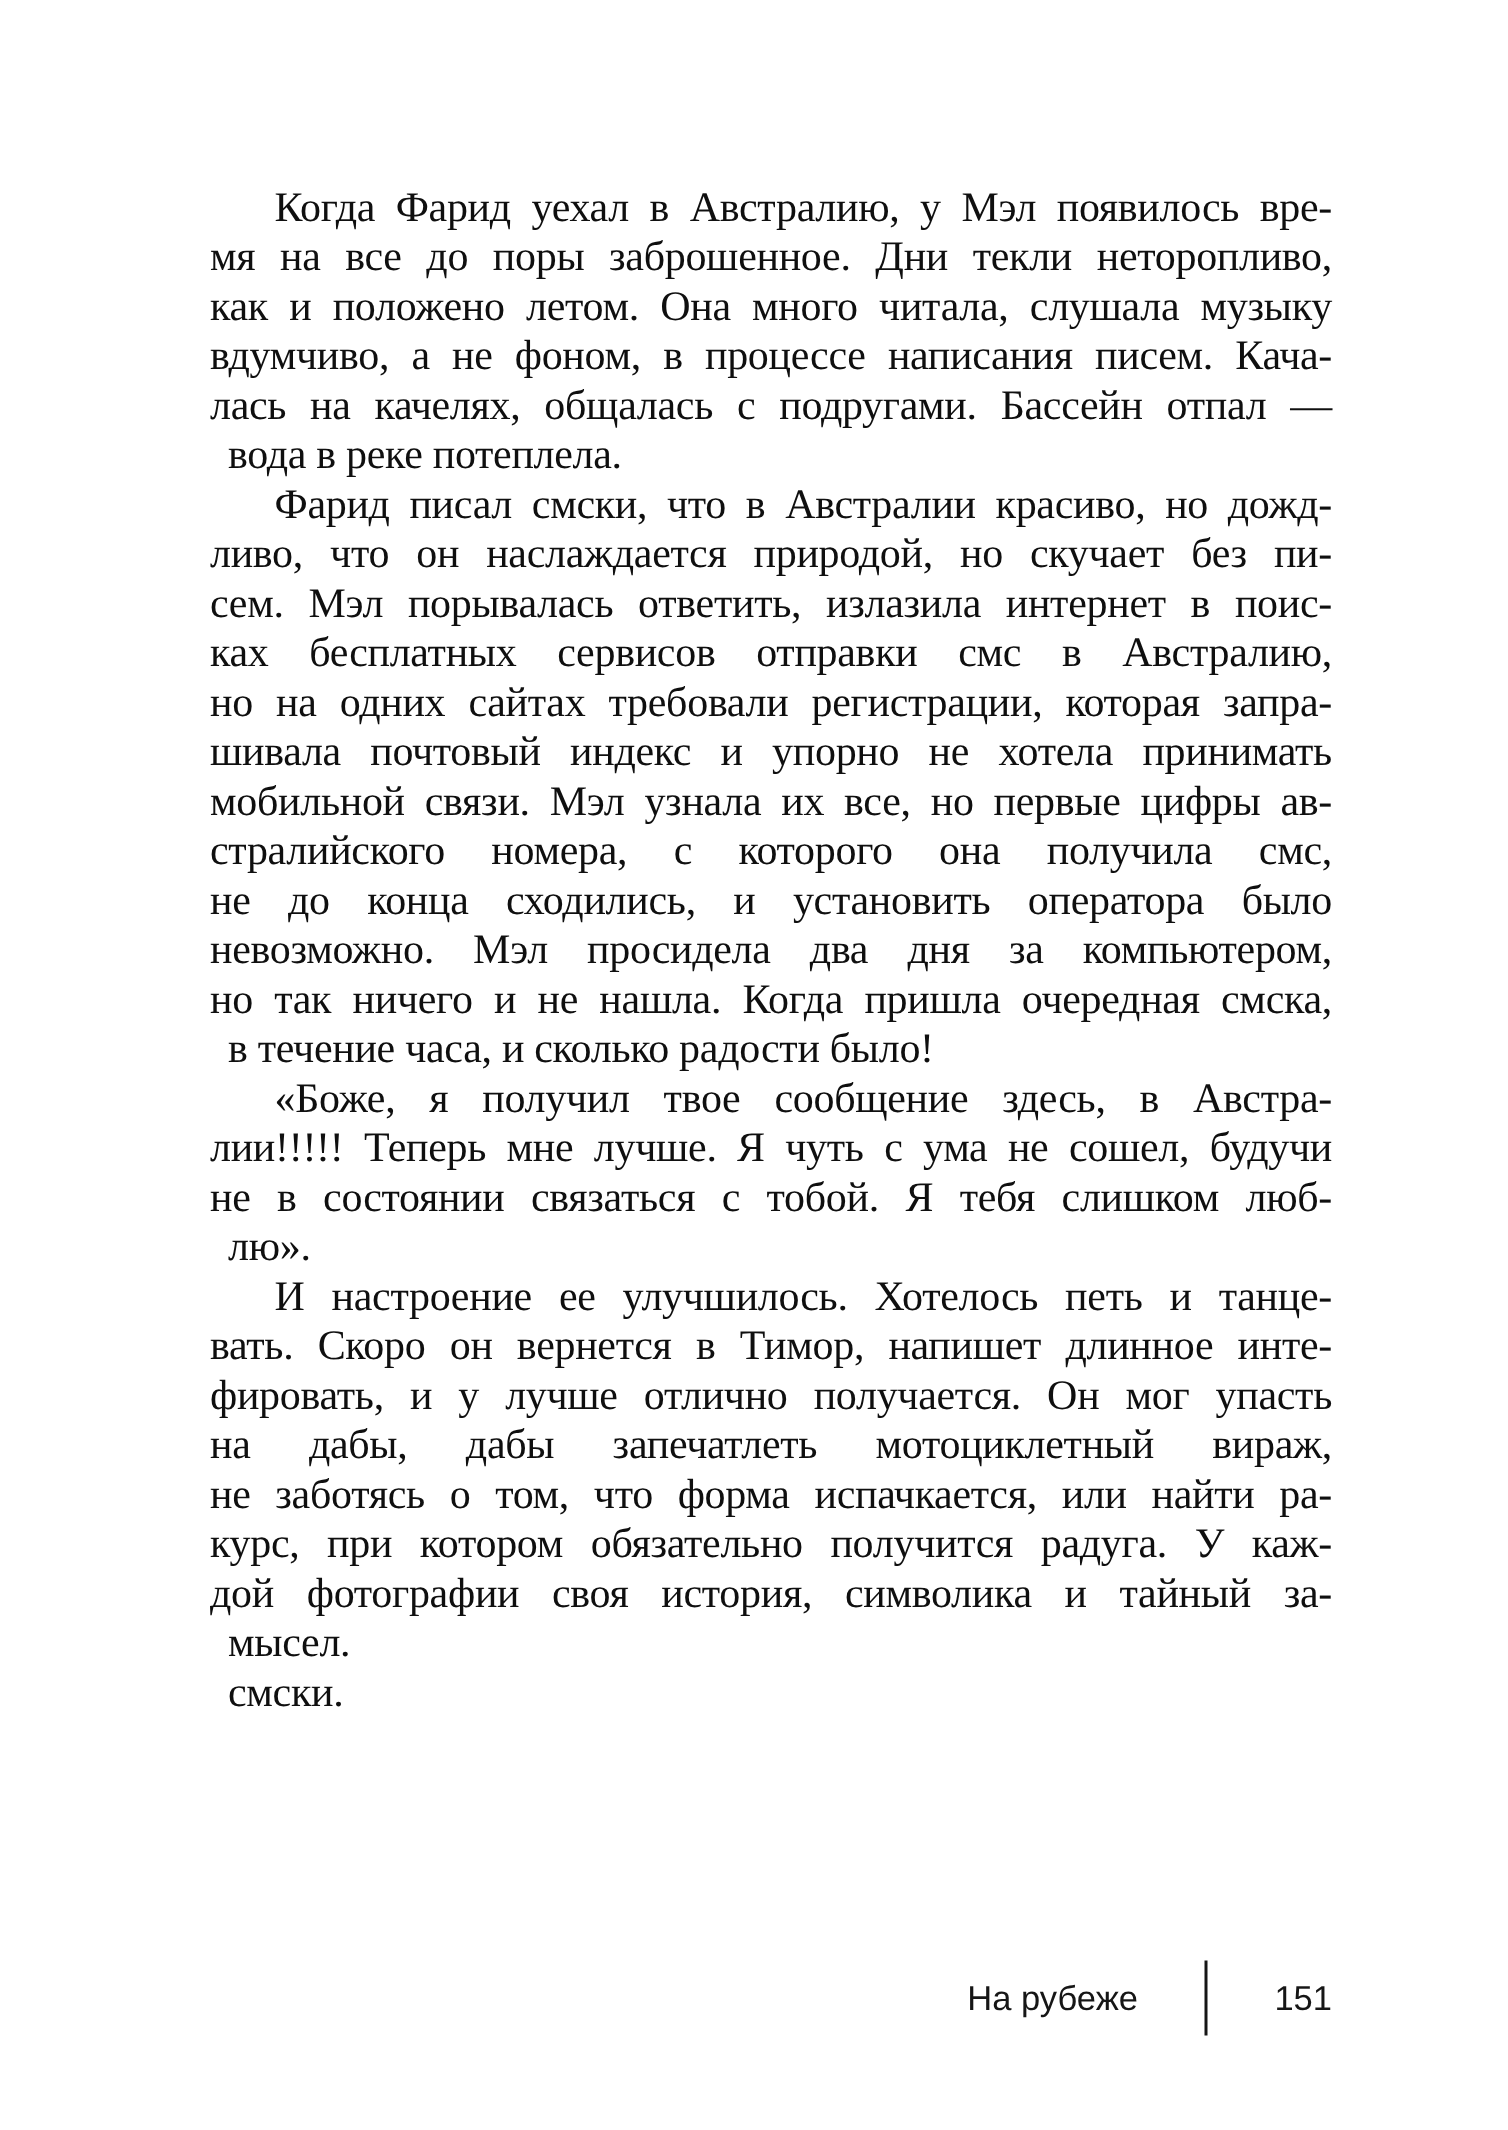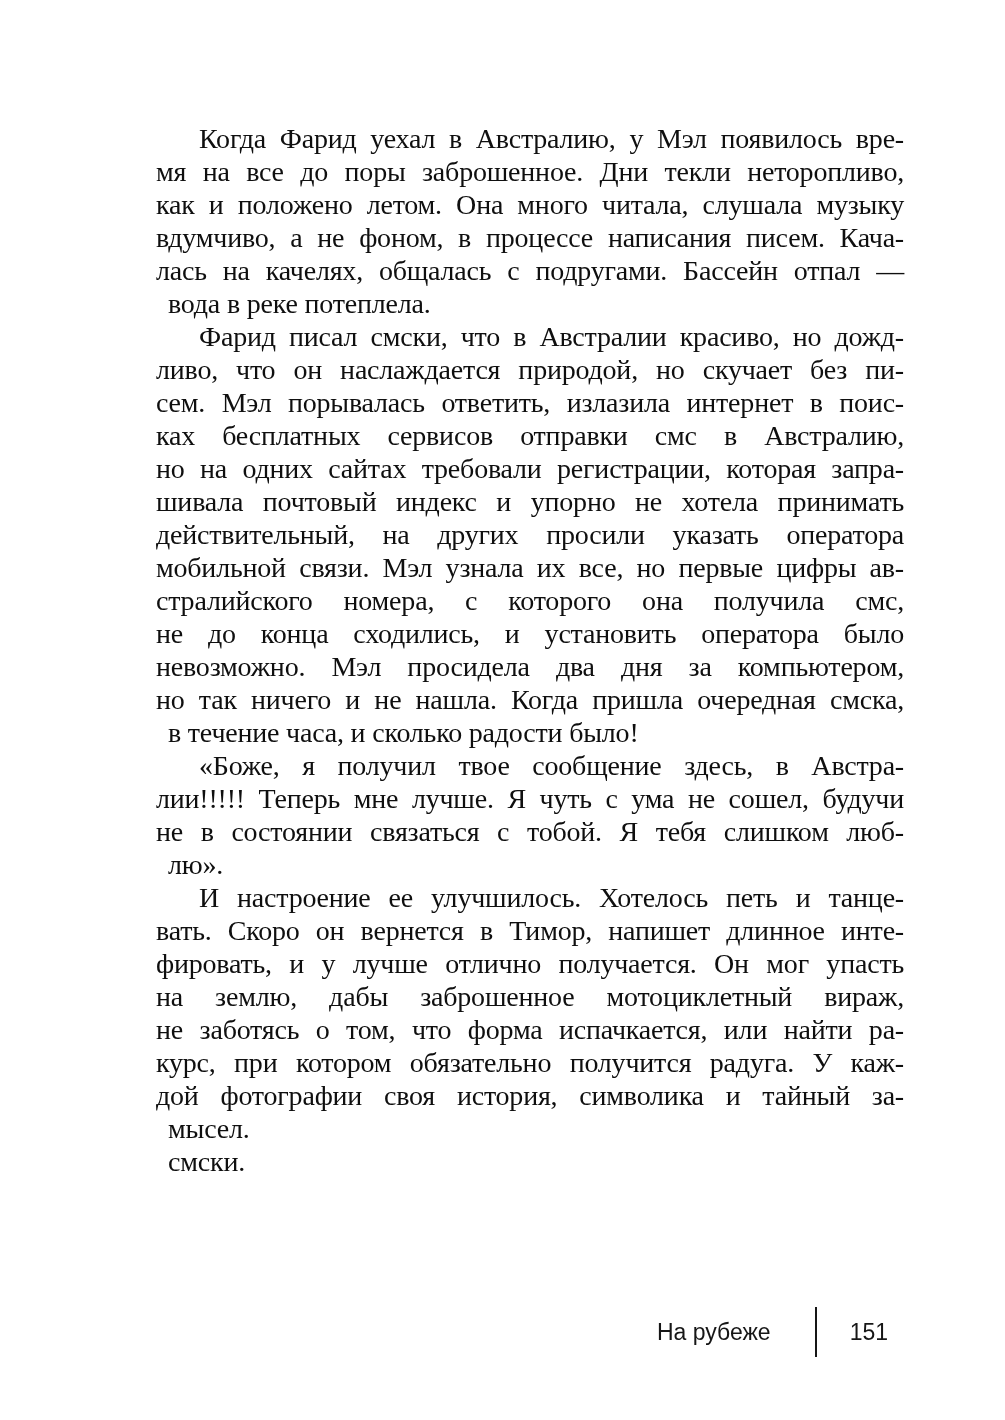--- a/index.html
+++ b/index.html
@@ -11,21 +11,21 @@
     position: relative;
     width: 1005px;
     height: 1420px;
     background: #ffffff;
     overflow: hidden;
     font-family: "Liberation Serif", serif;
     color: #0f0f0f;
   }
   .text-block {
     position: absolute;
-    left: 156px;
+    left: 140px;
     top: 122px;
     width: 748px;
     font-size: 28px;
     line-height: 33px;
     letter-spacing: -0.2px;
   }
   .paragraph { margin: 0; }
   .line {
     text-align: justify;
     text-align-last: justify;
@@ -46,20 +46,21 @@
   }
   .footer-divider {
     width: 2px;
     height: 50px;
     background: #161616;
     margin-left: 44px;
     margin-right: 33px;
   }
   .running-title, .page-number {
     white-space: nowrap;
+    margin-left: 12px;
   }
 </style>
 </head>
 <body>
 
 <div class="page">
 
   <main class="text-block" id="text-block">
       <div class="paragraph">
         <div class="line first">Когда Фарид уехал в Австралию, у Мэл появилось вре-</div>
@@ -69,39 +70,38 @@
         <div class="line">лась на качелях, общалась с подругами. Бассейн отпал —</div>
         <div class="line last">вода в реке потеплела.</div>
       </div>
       <div class="paragraph">
         <div class="line first">Фарид писал смски, что в Австралии красиво, но дожд-</div>
         <div class="line">ливо, что он наслаждается природой, но скучает без пи-</div>
         <div class="line">сем. Мэл порывалась ответить, излазила интернет в поис-</div>
         <div class="line">ках бесплатных сервисов отправки смс в Австралию,</div>
         <div class="line">но на одних сайтах требовали регистрации, которая запра-</div>
         <div class="line">шивала почтовый индекс и упорно не хотела принимать</div>
-        <div class="line">действительный, на других просили указать оператора</div>
         <div class="line">мобильной связи. Мэл узнала их все, но первые цифры ав-</div>
         <div class="line">стралийского номера, с которого она получила смс,</div>
         <div class="line">не до конца сходились, и установить оператора было</div>
         <div class="line">невозможно. Мэл просидела два дня за компьютером,</div>
         <div class="line">но так ничего и не нашла. Когда пришла очередная смска,</div>
         <div class="line last">в течение часа, и сколько радости было!</div>
       </div>
       <div class="paragraph">
         <div class="line first">«Боже, я получил твое сообщение здесь, в Австра-</div>
         <div class="line">лии!!!!! Теперь мне лучше. Я чуть с ума не сошел, будучи</div>
         <div class="line">не в состоянии связаться с тобой. Я тебя слишком люб-</div>
         <div class="line last">лю».</div>
       </div>
       <div class="paragraph">
         <div class="line first">И настроение ее улучшилось. Хотелось петь и танце-</div>
         <div class="line">вать. Скоро он вернется в Тимор, напишет длинное инте-</div>
         <div class="line">фировать, и у лучше отлично получается. Он мог упасть</div>
-        <div class="line">на землю, дабы заброшенное мотоциклетный вираж,</div>
+        <div class="line">на дабы, дабы запечатлеть мотоциклетный вираж,</div>
         <div class="line">не заботясь о том, что форма испачкается, или найти ра-</div>
         <div class="line">курс, при котором обязательно получится радуга. У каж-</div>
         <div class="line">дой фотографии своя история, символика и тайный за-</div>
         <div class="line last">мысел.</div>
       </div>
       <div class="paragraph">
         <div class="line last">смски.</div>
       </div>
     </main>
 

